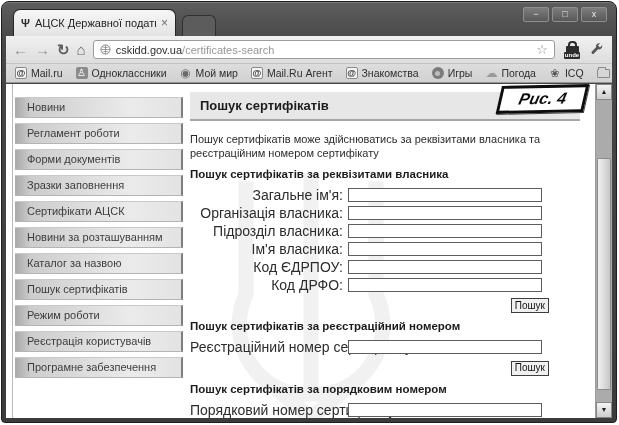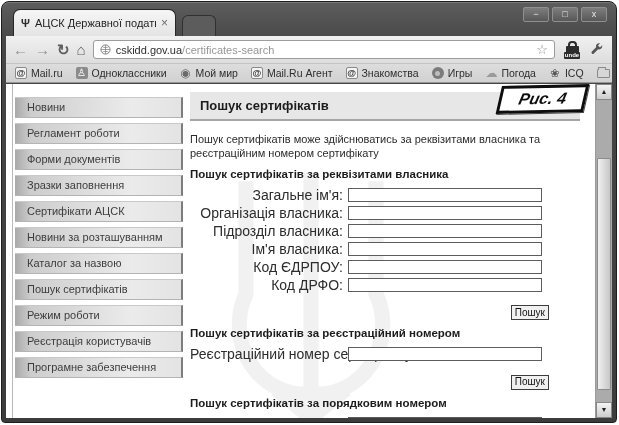--- a/index.html
+++ b/index.html
@@ -110,21 +110,21 @@
     background:#fff; border:3px solid #0d0d0d;
     padding:2px 17px; font-size:16px; font-weight:bold; font-style:italic; color:#0d0d0d;
     transform:skewX(-14deg) rotate(-1.2deg);
     box-shadow:1px 1px 0 #444;
   }
   .intro { margin-top:11px; font-size:11px; color:#2c2c2c; line-height:1.3; }
   .section-heading { font-size:11.5px; font-weight:bold; color:#1c1c1c; margin:7px 0 7px; }
   .form-row { display:flex; align-items:center; margin-bottom:2px; }
   .form-label { width:158px; text-align:right; font-size:14px; color:#2c2c2c; padding-right:5px; white-space:nowrap; flex:0 0 auto; }
   .form-input { width:194px; height:14px; border:1px solid #5c5c5c; background:#fff; font-size:10px; padding:0 2px; font-family:"Liberation Sans",sans-serif; }
-  .btn-row { width:359px; text-align:right; margin:9px 0 1px; }
+  .btn-row { width:359px; text-align:right; margin:2px 0 1px; }
   .search-btn {
     font-family:"Liberation Sans",sans-serif; font-size:10px; color:#111;
     background:#f0f0f0; border:1px solid #3d3d3d; padding:0 3px; height:15px; line-height:12px;
   }
   
   .scrollbar { position:absolute; right:0; top:0; bottom:0; width:17px; background:#ababab; border-left:1px solid #9a9a9a; }
   .sb-btn {
     position:absolute; left:0; width:16px; height:16px;
     background:linear-gradient(#f4f4f4,#cdcdcd); border:1px solid #878787;
     color:#1f1f1f; font-size:7px; text-align:center; line-height:14px;

